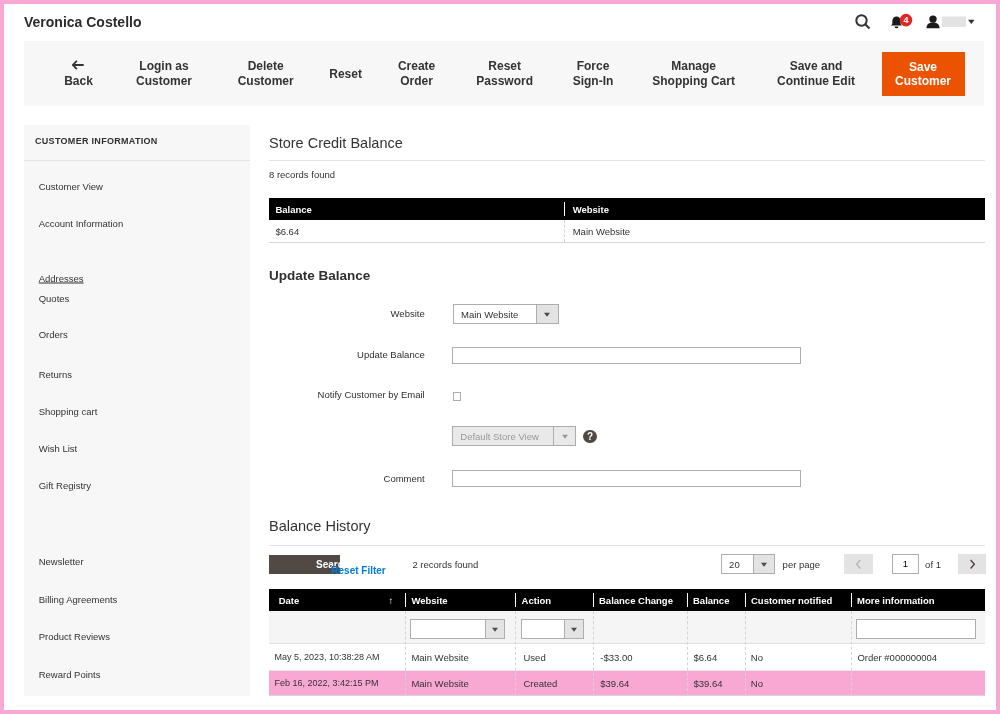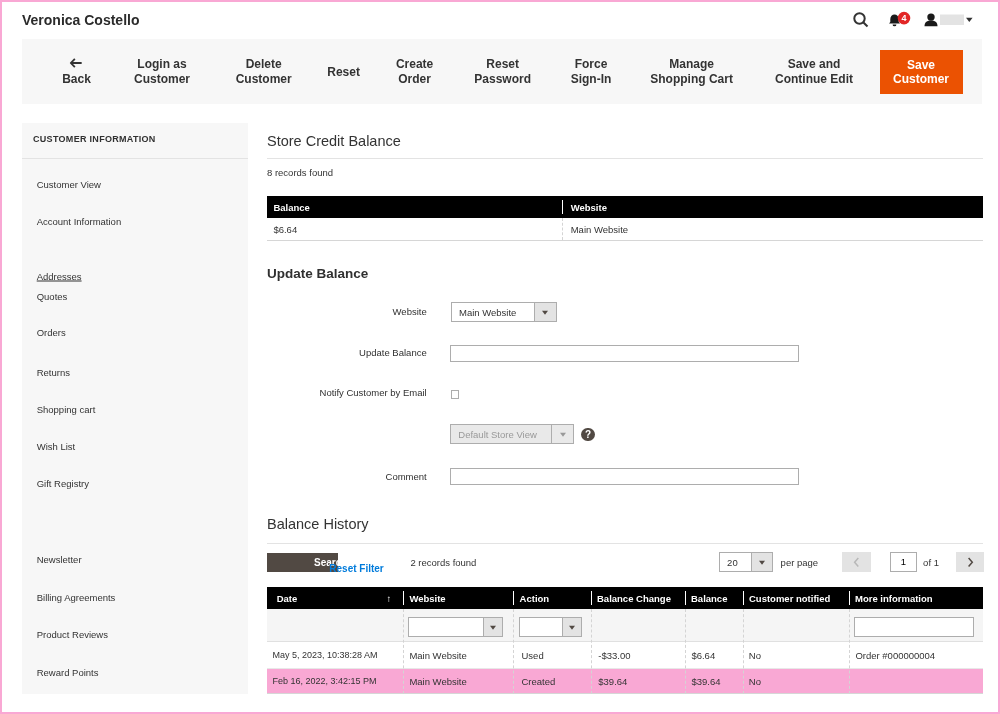--- a/index.html
+++ b/index.html
@@ -1,18 +1,18 @@
 <!DOCTYPE html>
 <html><head>
 <meta charset="utf-8">
 <style>
 * { margin:0; padding:0; box-sizing:border-box; }
 html,body { width:1000px; height:714px; }
 body { font-family:"Liberation Sans", sans-serif; color:#333; background:#fff; }
-#page { position:relative; width:1000px; height:714px; border:2px solid #f9a8d4; background:#fff; overflow:hidden; }
+#page { position:relative; width:1000px; height:714px; border:4px solid #f9a8d4; background:#fff; overflow:hidden; }
 .abs { position:absolute; }
 
 #h1t { left:20px; top:9.5px; font-size:14px; font-weight:bold; color:#2b2b2b; }
 
 #toolbar { left:20px; top:37px; width:960px; height:65px; background:#f7f7f7; }
 .tbtn { position:absolute; transform:translateX(-50%); text-align:center; font-size:12px; font-weight:bold; color:#333; line-height:14.5px; white-space:nowrap; top:18.25px; }
 .tbtn.one { top:25.75px; }
 #savebtn { position:absolute; left:857.5px; top:10.5px; width:83px; height:44.5px; background:#eb5202; color:#fff; font-size:12px; font-weight:bold; line-height:14.5px; text-align:center; padding-top:8px; }
 
 #sidebar { left:20px; top:121px; width:225.5px; height:571px; background:#f7f7f7; }

